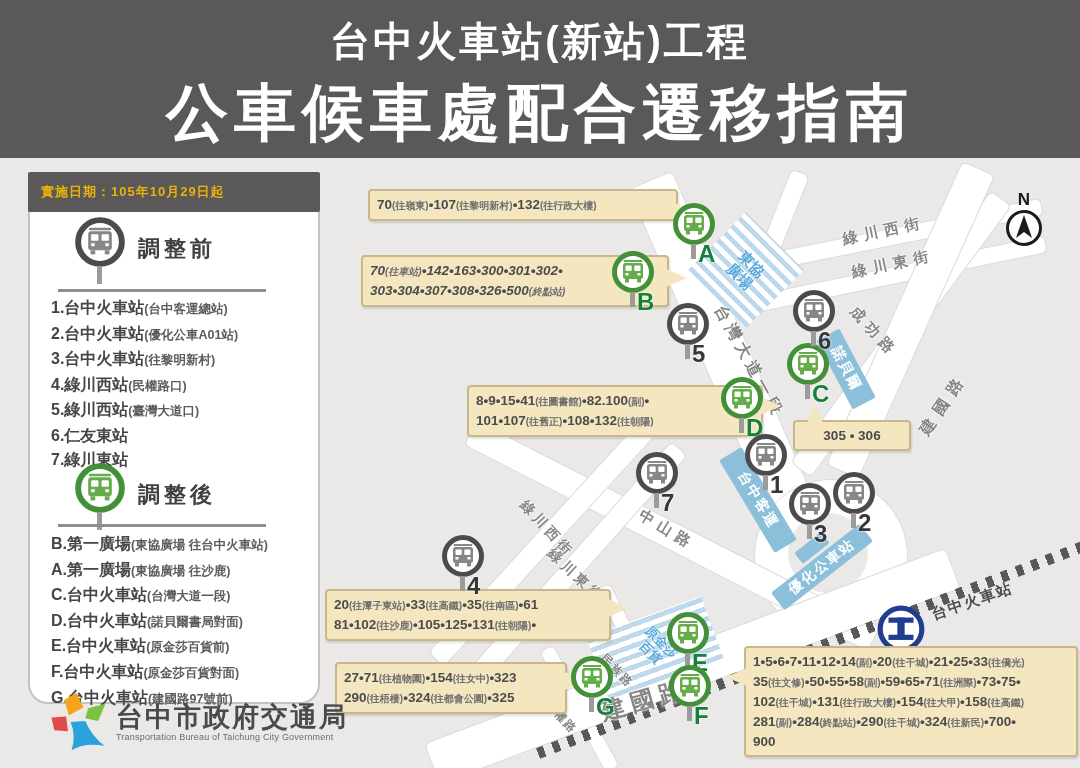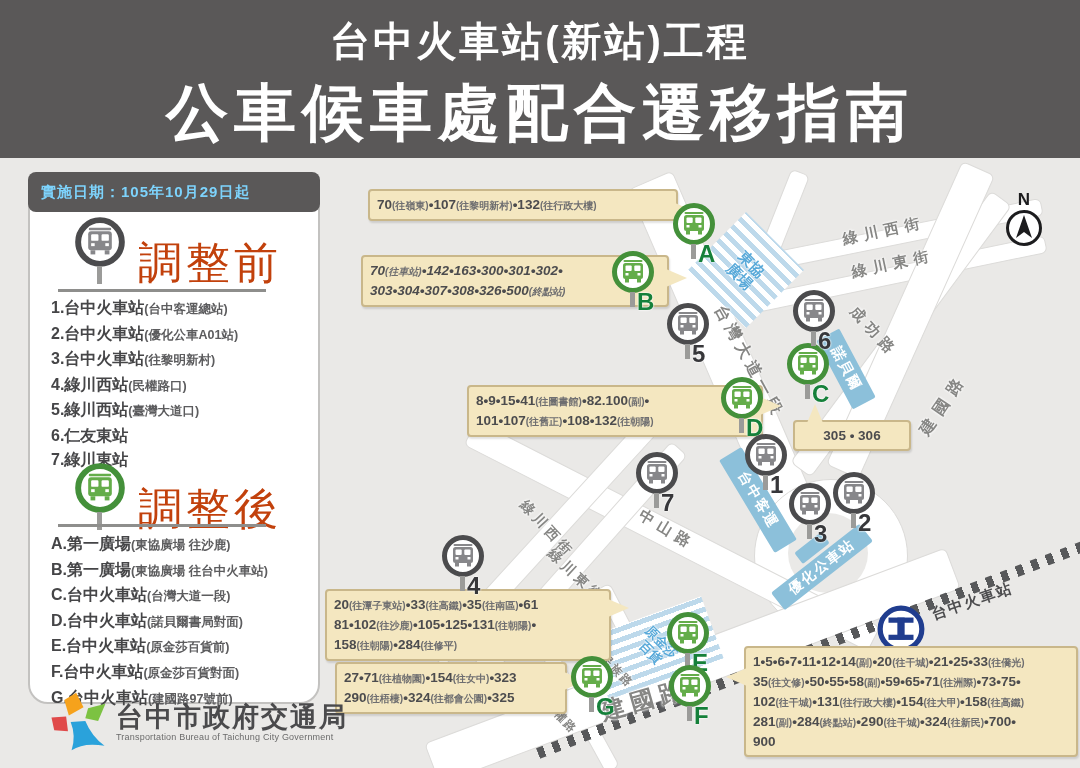--- a/index.html
+++ b/index.html
@@ -51,25 +51,25 @@
 
   
   .compass{position:absolute;left:1004px;top:192px;width:40px;z-index:20;text-align:center;}
   .compass .n{font-size:17px;font-weight:bold;color:#1c1c1e;line-height:16px;}
   .tra{position:absolute;left:876px;top:604px;width:50px;height:50px;z-index:20;}
   .stn{position:absolute;z-index:12;color:#4c4c4e;font-weight:bold;white-space:nowrap;}
 
   
   .panel{position:absolute;left:28px;top:172px;width:292px;height:532px;z-index:60;}
   .panel-bg{position:absolute;left:0;top:16px;right:0;bottom:0;background:#fff;border:2px solid #c3c2c0;border-radius:20px;}
-  .datebar{position:absolute;left:0;top:0;width:292px;height:40px;background:#5a5858;border-radius:8px;
-           color:#7dd3fc;font-size:15px;font-weight:bold;line-height:40px;padding-left:13px;box-sizing:border-box;letter-spacing:1px;}
+  .datebar{position:absolute;left:0;top:0;width:292px;height:40px;background:#5a5858;border-radius:2px;
+           color:#eab308;font-size:13px;font-weight:bold;line-height:40px;padding-left:13px;box-sizing:border-box;letter-spacing:1px;}
   .sec-icon{position:absolute;width:52px;height:70px;}
   .sec-icon .pole{position:absolute;left:23px;top:50px;width:5px;height:18px;background:#9b9b99;}
-  .sec-title{position:absolute;font-size:44px;font-weight:normal;color:#c2410c;letter-spacing:4px;}
+  .sec-title{position:absolute;font-size:22px;font-weight:bold;color:#404040;letter-spacing:4px;}
   .sec-line{position:absolute;height:3px;background:#8e8e8c;}
   .plist{position:absolute;color:#454547;font-size:16px;font-weight:bold;}
   .plist .li{line-height:23.6px;white-space:nowrap;}
   .plist .sub{font-size:12.5px;color:#5c5c5e;font-weight:600;}
 
   
   .logo{position:absolute;left:46px;top:690px;z-index:60;display:flex;align-items:center;}
   .logo .txt{margin-left:6px;}
   .logo .t{font-size:27px;font-weight:bold;color:#4a4a4c;letter-spacing:2px;line-height:30px;}
   .logo .s{font-size:9px;color:#6b6b6b;letter-spacing:0.2px;}
@@ -355,21 +355,20 @@
         <div class="tri right" style="top: 12px;"></div>
       </div>
       <div class="co" style="left: 467px; top: 385px; width: 278px;">
         <div class="ln">8•9•15•41<span class="sub">(往圖書館)</span>•82.100<span class="sub">(副)</span>•</div>
         <div class="ln">101•107<span class="sub">(往舊正)</span>•108•132<span class="sub">(往朝陽)</span></div>
         <div class="tri right" style="top: 10px;"></div>
       </div>
       <div class="co" style="left: 325px; top: 589px; width: 268px;">
         <div class="ln">20<span class="sub">(往潭子東站)</span>•33<span class="sub">(往高鐵)</span>•35<span class="sub">(往南區)</span>•61</div>
         <div class="ln">81•102<span class="sub">(往沙鹿)</span>•105•125•131<span class="sub">(往朝陽)</span>•</div>
-        <div class="ln">158<span class="sub">(往朝陽)</span>•284<span class="sub">(往修平)</span></div>
         <div class="tri right" style="top: 8px;"></div>
       </div>
       <div class="co" style="left: 335px; top: 662px; width: 214px;">
         <div class="ln">27•71<span class="sub">(往植物園)</span>•154<span class="sub">(往女中)</span>•323</div>
         <div class="ln">290<span class="sub">(往梧棲)</span>•324<span class="sub">(往都會公園)</span>•325</div>
         <div class="tri right" style="top: 8px;"></div>
       </div>
       <div class="co" style="left: 744px; top: 646px; width: 316px;">
         <div class="ln">1•5•6•7•11•12•14<span class="sub">(副)</span>•20<span class="sub">(往干城)</span>•21•25•33<span class="sub">(往僑光)</span></div>
         <div class="ln">35<span class="sub">(往文修)</span>•50•55•58<span class="sub">(副)</span>•59•65•71<span class="sub">(往洲際)</span>•73•75•</div>
@@ -429,22 +428,22 @@
           <rect x="14.5" y="23" width="3" height="2.5" fill="#fff"></rect>
           <rect x="26.5" y="23" width="3" height="2.5" fill="#fff"></rect>
           <rect x="14" y="29" width="4" height="3.5" fill="#64ad4a"></rect>
           <rect x="26" y="29" width="4" height="3.5" fill="#64ad4a"></rect>
         </svg>
       <div class="pole"></div>
     </div>
     <div class="sec-title" style="left:110px;top:308px;">調整後</div>
     <div class="sec-line" style="left:30px;top:352px;width:208px;"></div>
     <div class="plist" style="left:23px;top:360px;" id="list-after">
+        <div class="li">B.第一廣場<span class="sub">(東協廣場 往台中火車站)</span></div>
         <div class="li">A.第一廣場<span class="sub">(東協廣場 往沙鹿)</span></div>
-        <div class="li">B.第一廣場<span class="sub">(東協廣場 往台中火車站)</span></div>
         <div class="li">C.台中火車站<span class="sub">(台灣大道一段)</span></div>
         <div class="li">D.台中火車站<span class="sub">(諾貝爾書局對面)</span></div>
         <div class="li">E.台中火車站<span class="sub">(原金莎百貨前)</span></div>
         <div class="li">F.台中火車站<span class="sub">(原金莎百貨對面)</span></div>
         <div class="li">G.台中火車站<span class="sub">(建國路97號前)</span></div>
       </div>
   </div>
 
   <div class="logo">
     <svg viewBox="0 0 70 70" width="64" height="64">

